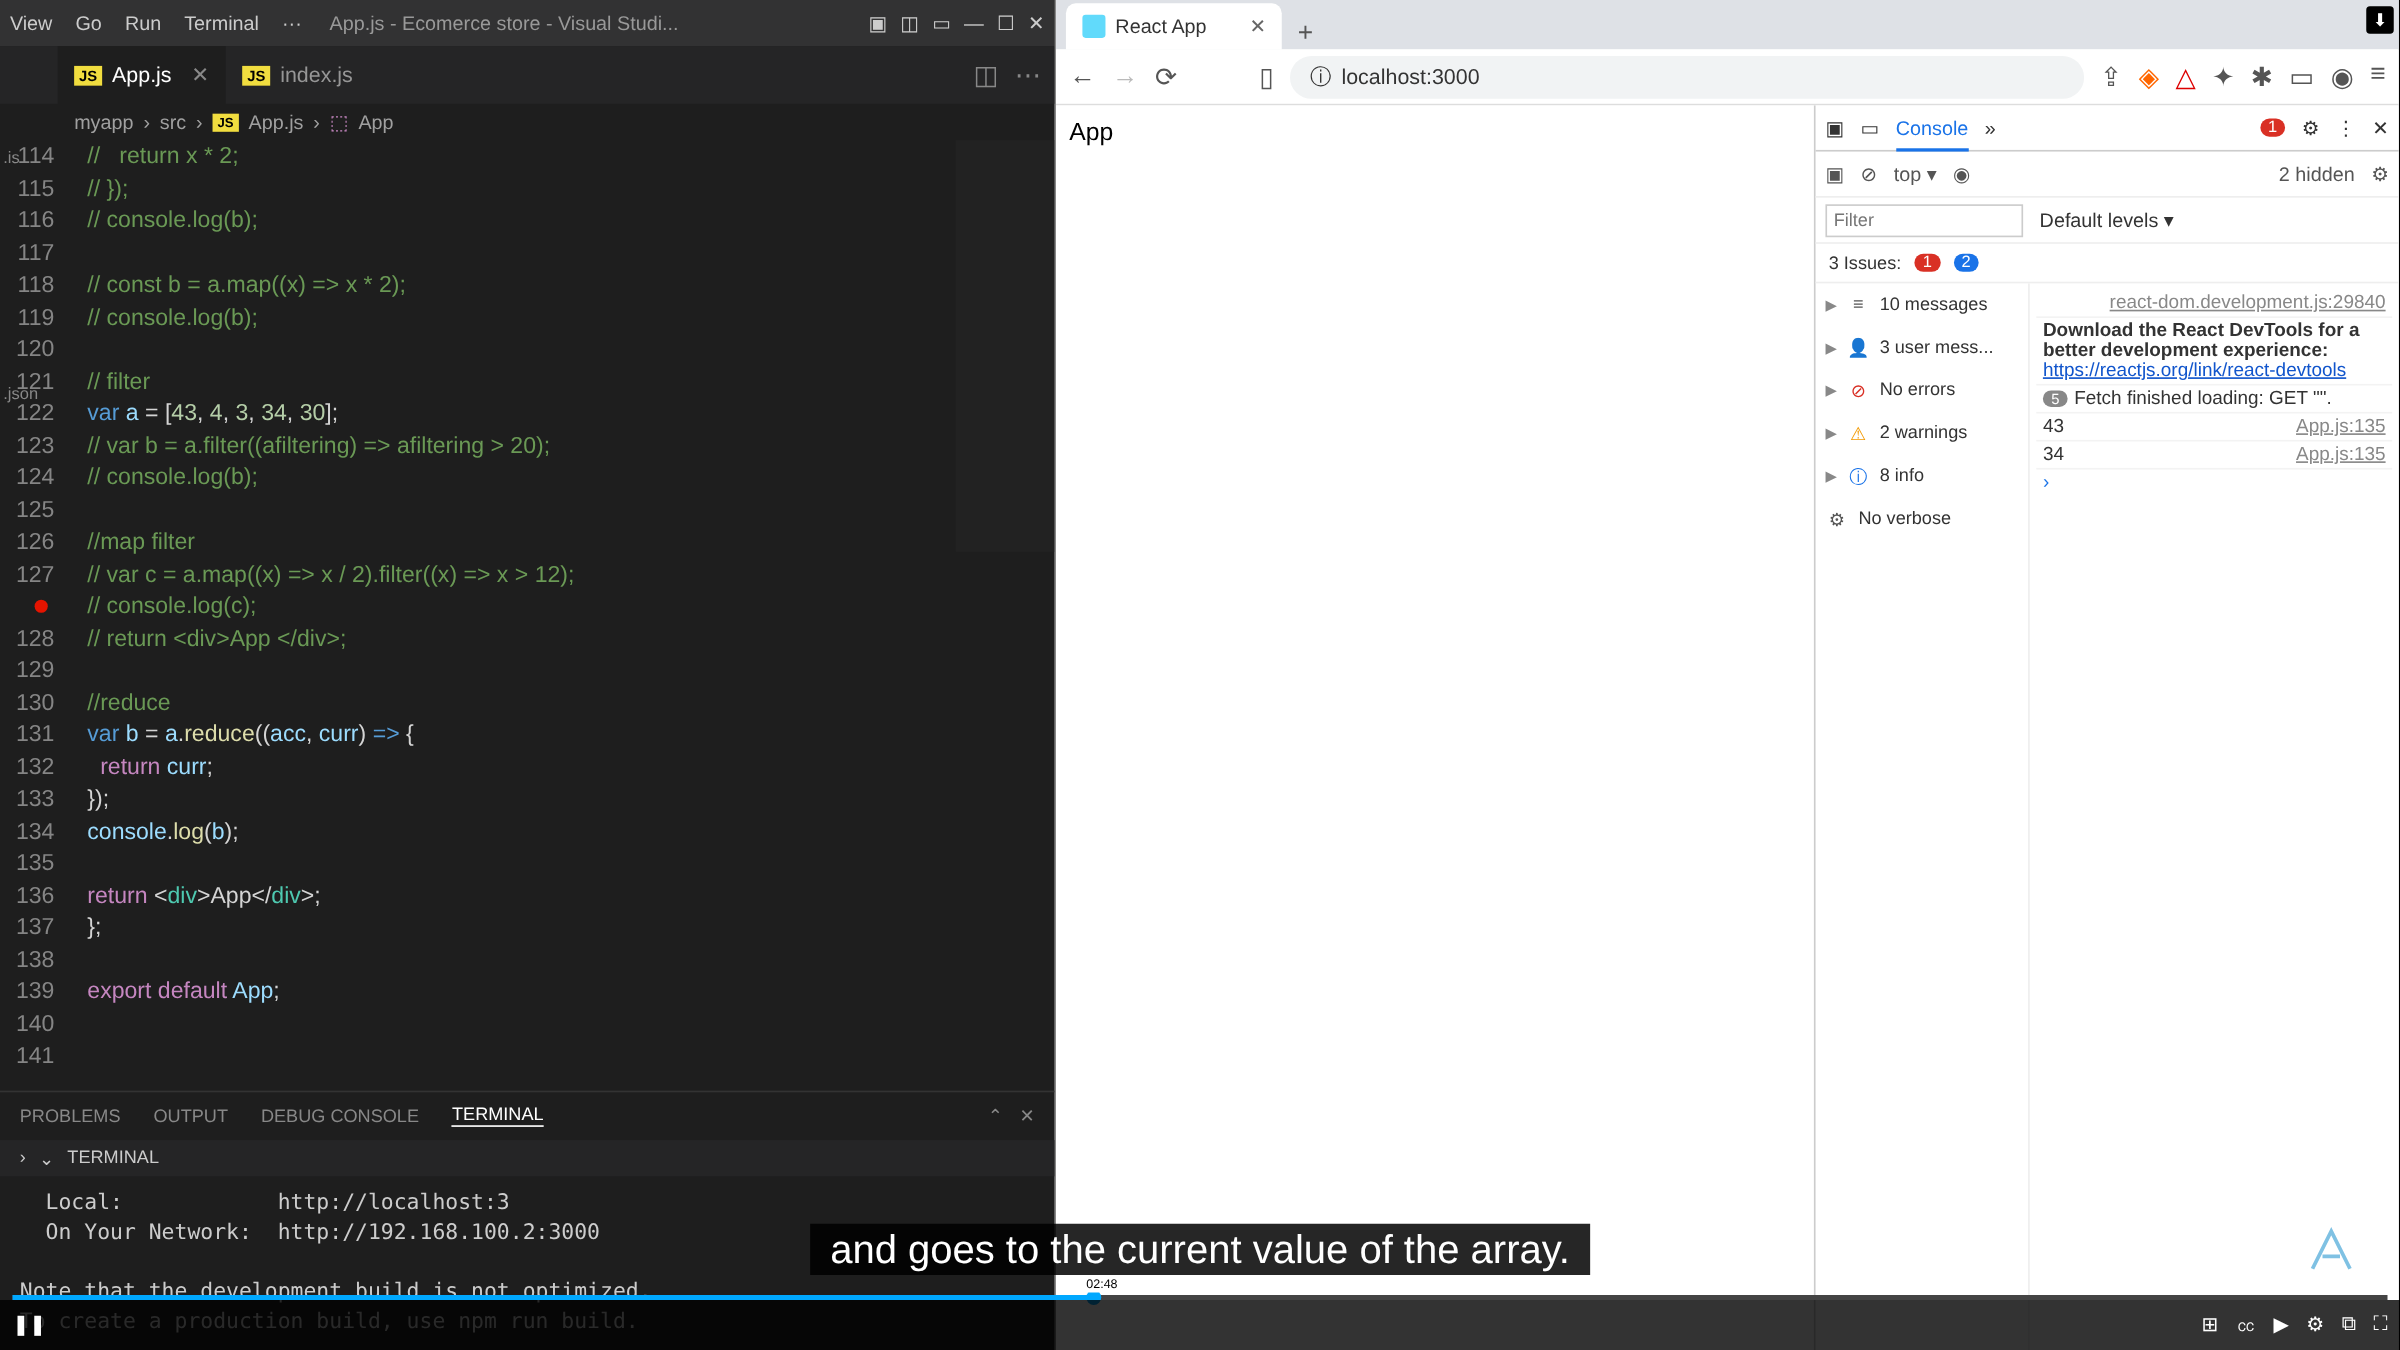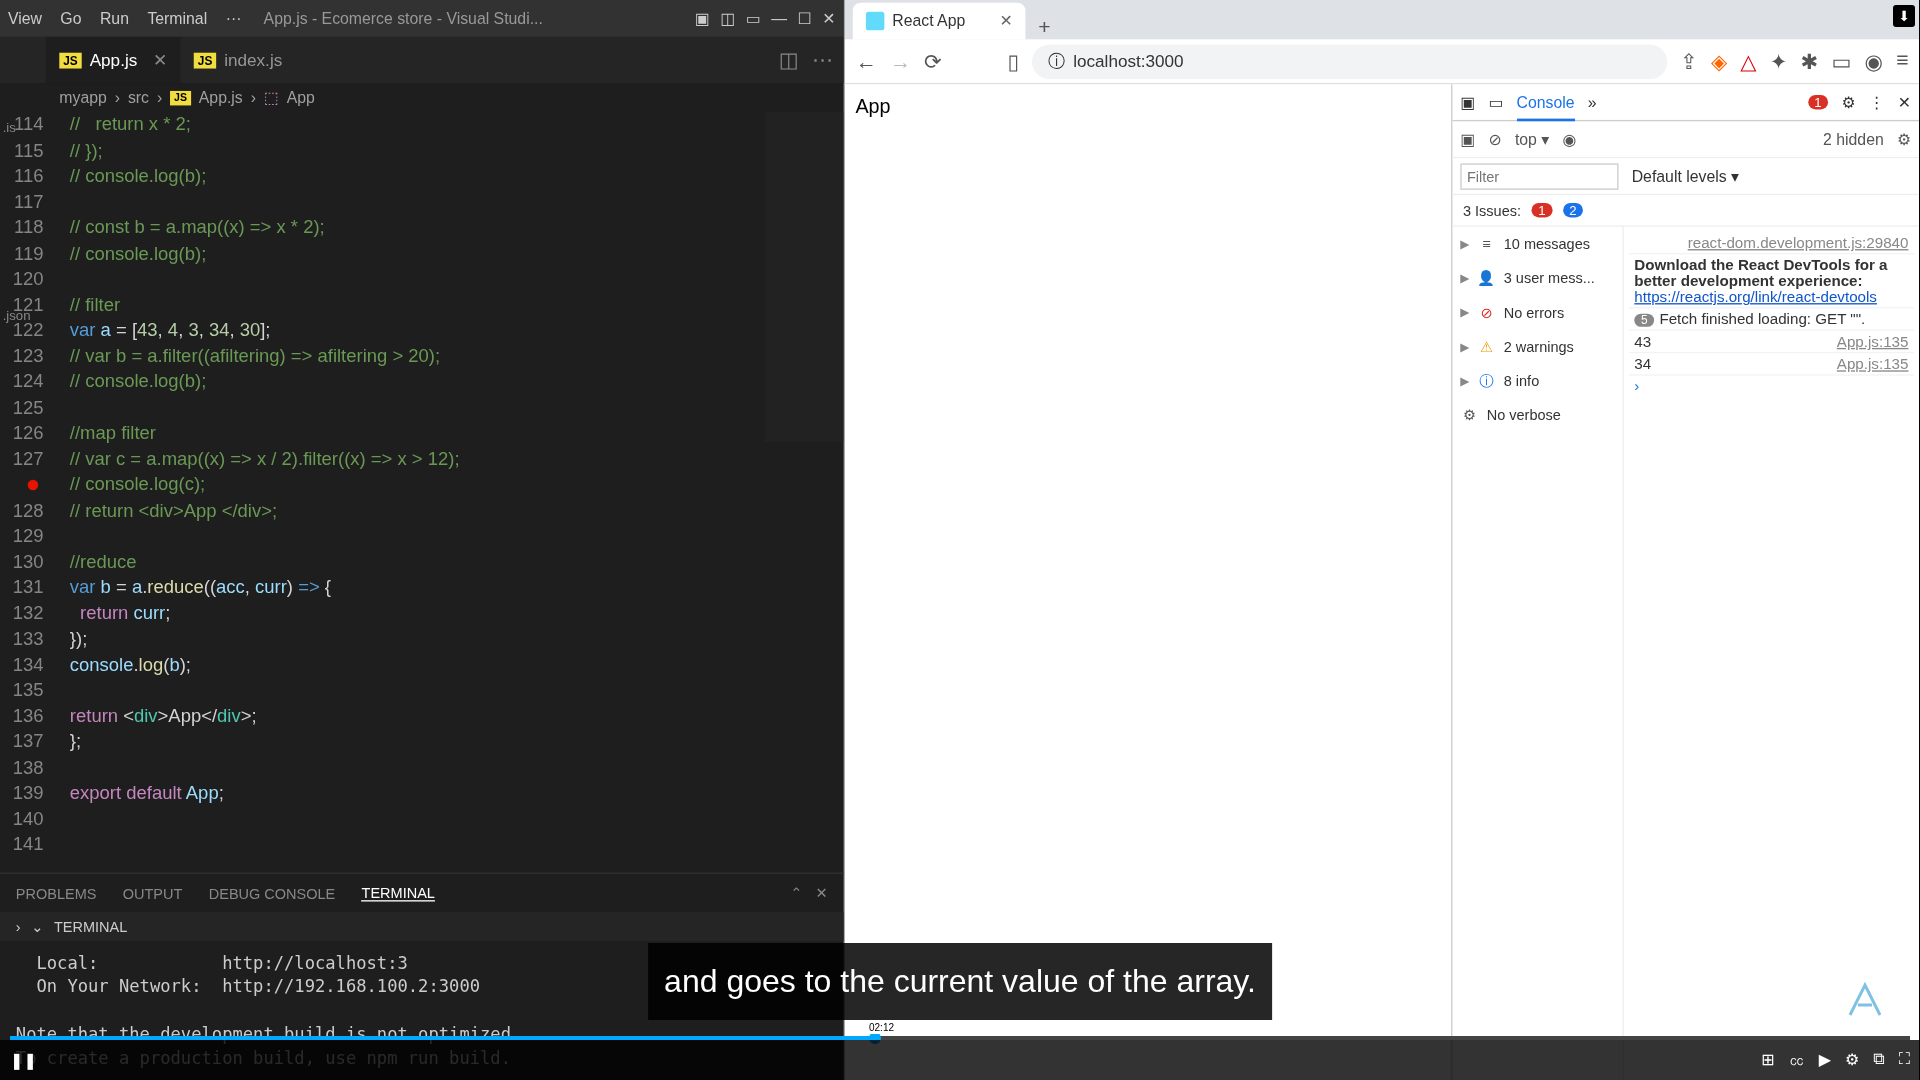--- a/index.html
+++ b/index.html
@@ -71,21 +71,21 @@
 .dt-sidebar-item .icon { width: 14px; text-align: center; }
 .dt-console { flex: 1; padding: 4px; font-family: Consolas, monospace; font-size: 11.5px; }
 .dt-msg { display: flex; justify-content: space-between; padding: 2px 4px; border-bottom: 1px solid #f3f3f3; }
 .dt-msg .src { color: #888; text-decoration: underline; }
 .dt-msg .link { color: #1155cc; text-decoration: underline; }
 .dt-msg.info { color: #333; }
 .dt-count-badge { background: #888; color: #fff; border-radius: 8px; padding: 0 5px; font-size: 9px; margin-right: 4px; }
 .dt-prompt { color: #1a73e8; padding: 2px 4px; }
 
 
-.subtitle { position: absolute; bottom: 60px; left: 50%; transform: translateX(-50%); background: rgba(0,0,0,0.85); color: #fff; font-size: 32px; padding: 20px 16px; max-width: 720px; text-align: center; }
+.subtitle { position: absolute; bottom: 60px; left: 50%; transform: translateX(-50%); background: rgba(0,0,0,0.85); color: #fff; font-size: 32px; padding: 2px 16px; max-width: 720px; text-align: center; }
 .video-bar { position: absolute; bottom: 0; left: 0; right: 0; height: 40px; background: rgba(0,0,0,0.8); display: flex; align-items: center; padding: 0 10px; gap: 14px; }
 .progress { position: absolute; bottom: 40px; left: 10px; right: 10px; height: 4px; background: #444; }
 .progress-fill { height: 100%; width: 45.5%; background: #00a8ff; position: relative; }
 .progress-fill::after { content: ''; position: absolute; right: -6px; top: -4px; width: 12px; height: 12px; background: #00a8ff; border-radius: 50%; }
 .time-tip { position: absolute; bottom: 6px; left: 45%; background: #fff; color: #000; font-size: 10px; padding: 1px 4px; border-radius: 2px; }
 .vc-btn { color: #fff; font-size: 16px; cursor: pointer; }
 .vc-right { margin-left: auto; display: flex; gap: 14px; }
 .logo-watermark { position: absolute; right: 30px; bottom: 55px; width: 50px; height: 50px; opacity: 0.7; }
 .logo-watermark svg { width: 100%; height: 100%; }
 .dl-btn { position: absolute; top: 5px; right: 5px; width: 22px; height: 22px; background: #000; color: #fff; display: flex; align-items: center; justify-content: center; border-radius: 3px; font-size: 14px; }
@@ -322,21 +322,21 @@
 
 <div class="video-overlay">
   <div class="subtitle">and goes to the current value of the array.</div>
   <div class="logo-watermark">
     <svg viewBox="0 0 50 50">
         <path d="M10 40 L25 10 L40 40 M18 30 L32 30" stroke="#4aa8d8" stroke-width="3" fill="none"></path>
       </svg>
   </div>
   <div class="progress">
     <div class="progress-fill"></div>
-    <div class="time-tip">02:12</div>
+    <div class="time-tip">02:48</div>
   </div>
   <div class="video-bar">
     <span class="vc-btn">❚❚</span>
     <div class="vc-right">
       <span class="vc-btn">⊞</span>
       <span class="vc-btn">㏄</span>
       <span class="vc-btn">▶</span>
       <span class="vc-btn">⚙</span>
       <span class="vc-btn">⧉</span>
       <span class="vc-btn">⛶</span>

